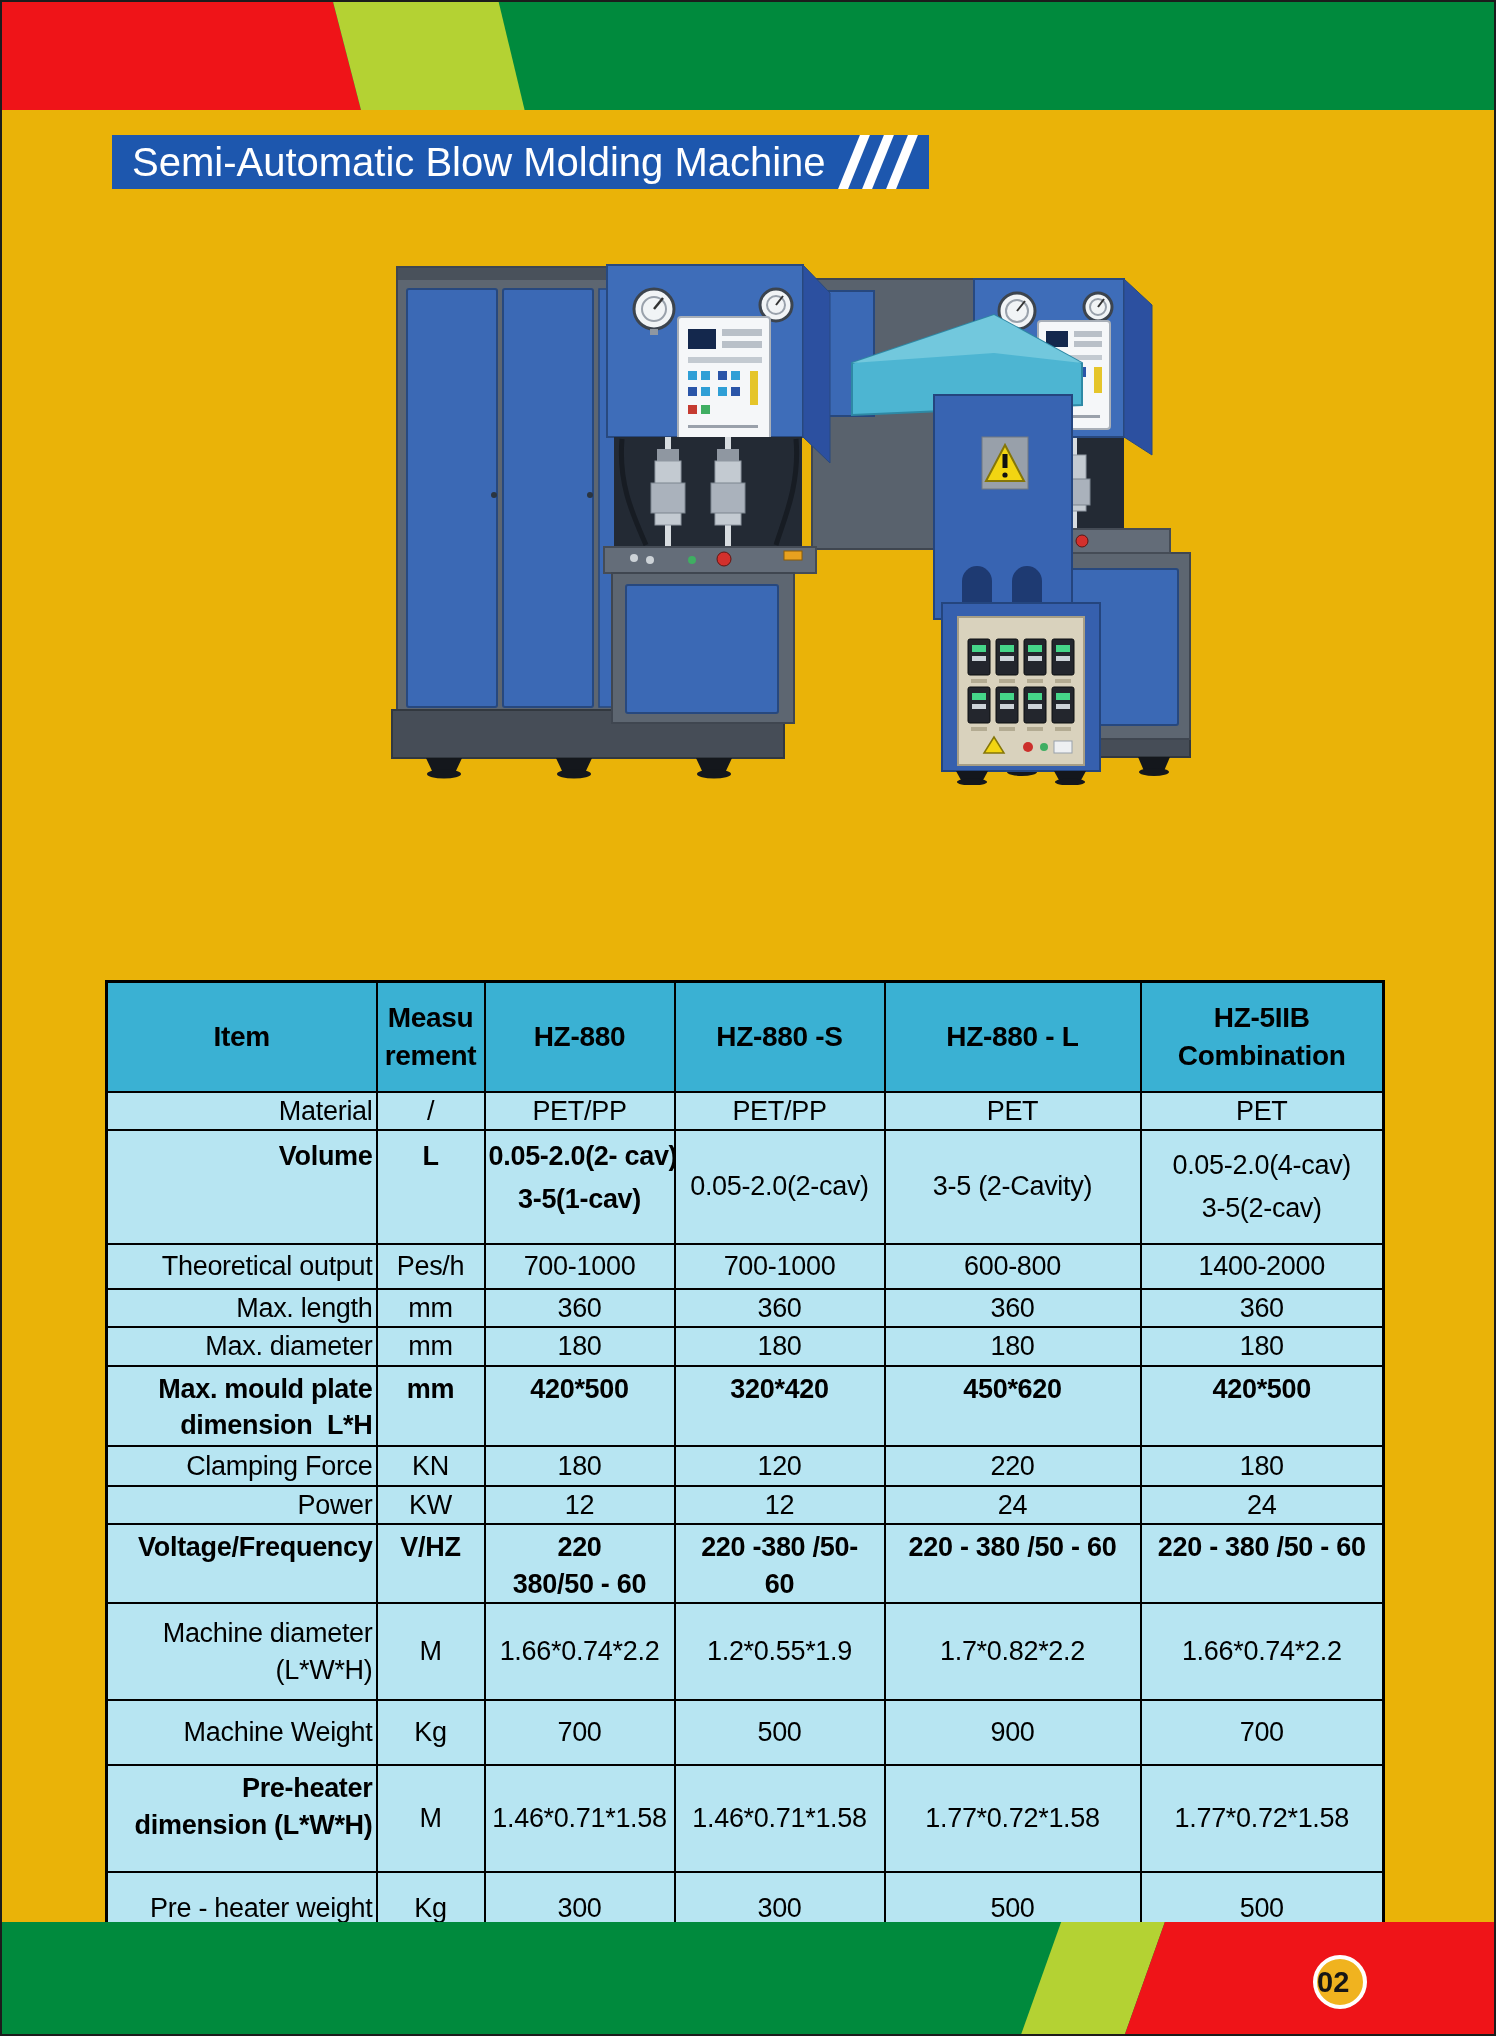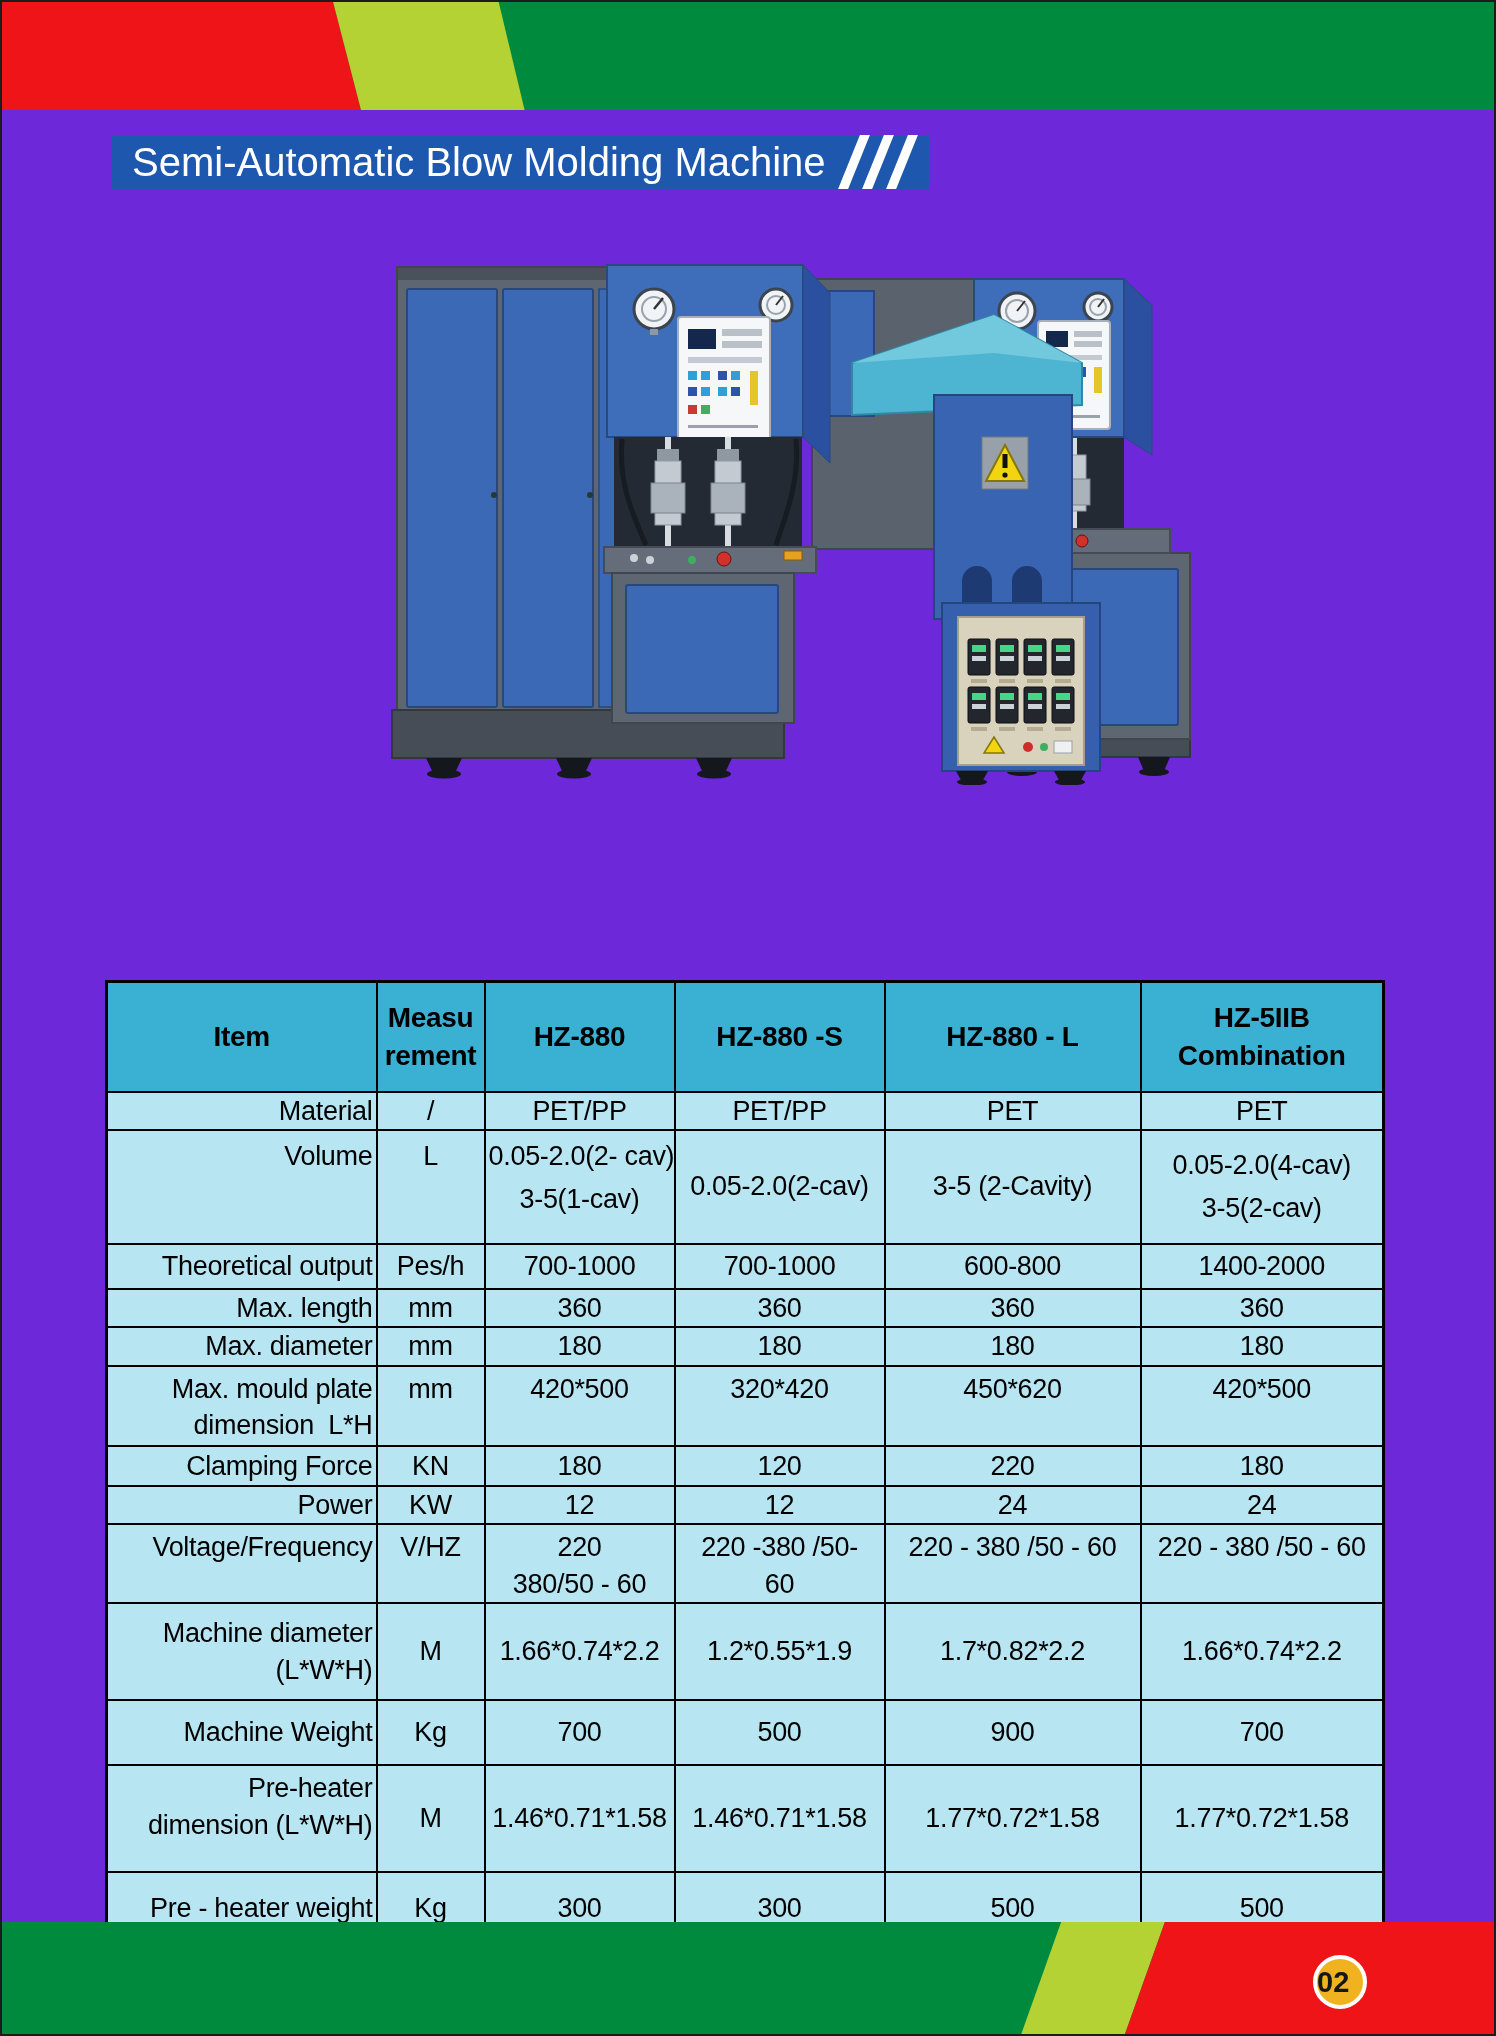--- a/index.html
+++ b/index.html
@@ -3,21 +3,21 @@
 <meta charset="utf-8">
 <style>
   :root{
     --band-red:#ef1418; --band-lime:#b4d233; --band-green:#008a3d;
     --title-bar:#1d57ae; --title-text:#ffffff;
     --table-header-bg:#3ab1d3; --table-row-bg:#b7e5f2; --table-border:#000000;
     --page-circle:#f0b31f;
   }
   html,body{margin:0;padding:0;background:#ffffff;}
   .page{
-    position:relative; width:1496px; height:2036px; background:#6d28d9;
+    position:relative; width:1496px; height:2036px; background:#eab308;
     border:2px solid #1c1c1c; box-sizing:border-box; overflow:hidden;
     font-family:"Liberation Sans", sans-serif; color:#000;
   }
   .band{position:absolute; left:0; width:1492px; display:block;}
   .band-top{top:0; height:108px;}
   .band-bottom{bottom:0; height:112px;}
   .title-bar{
     position:absolute; left:110px; top:133px; width:817px; height:54px;
     background:var(--title-bar); overflow:hidden;
   }
@@ -40,21 +40,21 @@
     border:2px solid var(--table-border);
     white-space:pre; overflow:hidden;
     text-align:center; vertical-align:middle;
     padding:0 3px; letter-spacing:-0.3px; line-height:1.35;
   }
   .spec th{
     background:var(--table-header-bg); font-size:28px; font-weight:700;
   }
   .spec td{ background:var(--table-row-bg); font-size:27px; font-weight:400;}
   .spec td.lbl{ text-align:right; padding-left:6px;}
-  .spec tr.vol td.va, .spec td.va{ vertical-align:top; padding-top:4px;}
+  .spec tr.vol td.va, .spec td.va{ vertical-align:top; padding-top:4px;font-weight:bold;}
   .spec tr.lh-loose td{ line-height:1.6;}
   .page-circle{
     position:absolute; left:1311px; top:1953px; width:54px; height:54px;
     box-sizing:border-box; background:var(--page-circle); border:4px solid #fff;
     border-radius:50%; text-align:left; font-size:29px; font-weight:700;
     line-height:47px; color:#161616;
   }
 </style>
 </head>
 <body>

